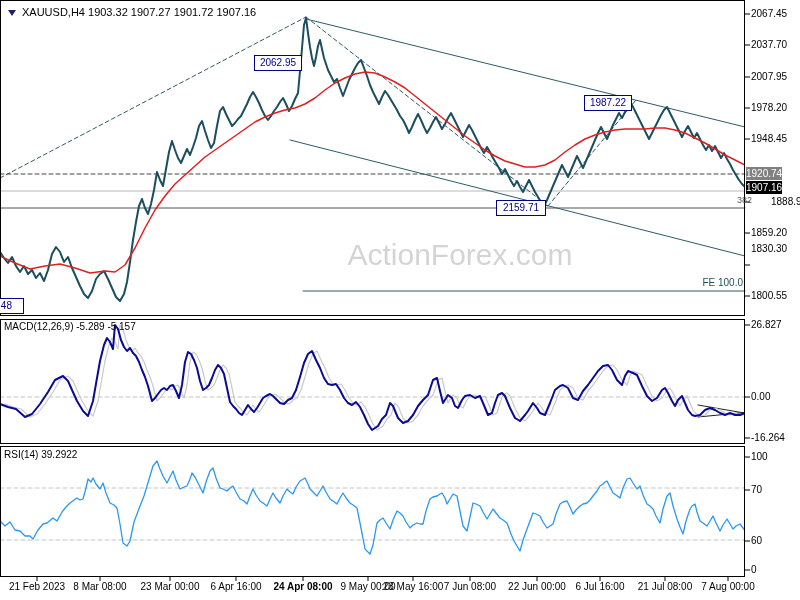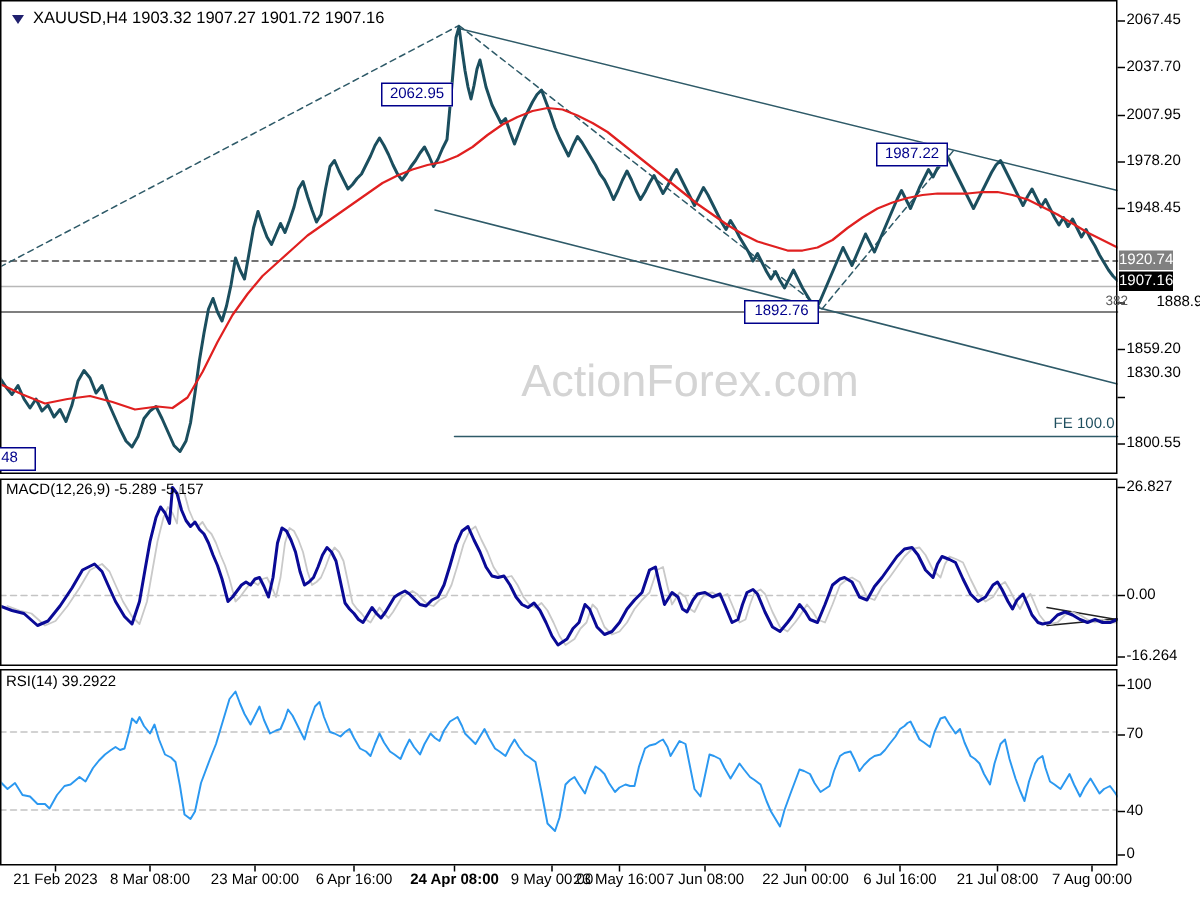--- a/index.html
+++ b/index.html
@@ -114,27 +114,27 @@
         <div class="axis-label" style="top: 227px;">1859.20</div>
         <div class="axis-label" style="top: 243px;">1830.30</div>
         <div class="axis-label" style="top: 290px;">1800.55</div>
         <div class="price-box" style="top: 167px; background: rgb(128, 128, 128);">1920.74</div>
         <div class="price-box" style="top: 181px; background: rgb(0, 0, 0);">1907.16</div>
         <div class="axis-label" style="top: 319px;">26.827</div>
         <div class="axis-label" style="top: 391px;">0.00</div>
         <div class="axis-label" style="top: 432px;">-16.264</div>
         <div class="axis-label" style="top: 451px;">100</div>
         <div class="axis-label" style="top: 484px;">70</div>
-        <div class="axis-label" style="top: 535px;">40</div>
+        <div class="axis-label" style="top: 535px;">60</div>
         <div class="axis-label" style="top: 564px;">0</div>
       </div>
     <div id="anno-boxes">
         <div class="anno" style="left: 254px; top: 9px; width: 46px; height: 14px; line-height: 14px; margin-top: 46px;">2062.95</div>
         <div class="anno" style="left: 584px; top: 95px; width: 46px; height: 14px; line-height: 14px;">1987.22</div>
-        <div class="anno" style="left: 496px; top: 200px; width: 48px; height: 14px; line-height: 14px;">1892.76</div>
+        <div class="anno" style="left: 496px; top: 200px; width: 48px; height: 14px; line-height: 14px;">2159.71</div>
         <div class="anno" style="left: -14px; top: 298px; width: 36px; height: 14px; line-height: 14px;">.48</div>
         <div class="free-label" style="right: 57px; top: 277px; font-size: 10px; color: rgb(31, 79, 95);">FE 100.0</div>
         <div class="free-label" style="right: 48px; top: 195px; font-size: 9px; color: rgb(90, 90, 90);">382</div>
       </div>
     <div id="time-labels">
         <div class="time-label" style="left: 37px;">21 Feb 2023</div>
         <div class="time-label" style="left: 100px;">8 Mar 08:00</div>
         <div class="time-label" style="left: 170px;">23 Mar 00:00</div>
         <div class="time-label" style="left: 236px;">6 Apr 16:00</div>
         <div class="time-label" style="left: 303px; font-weight: bold;">24 Apr 08:00</div>

